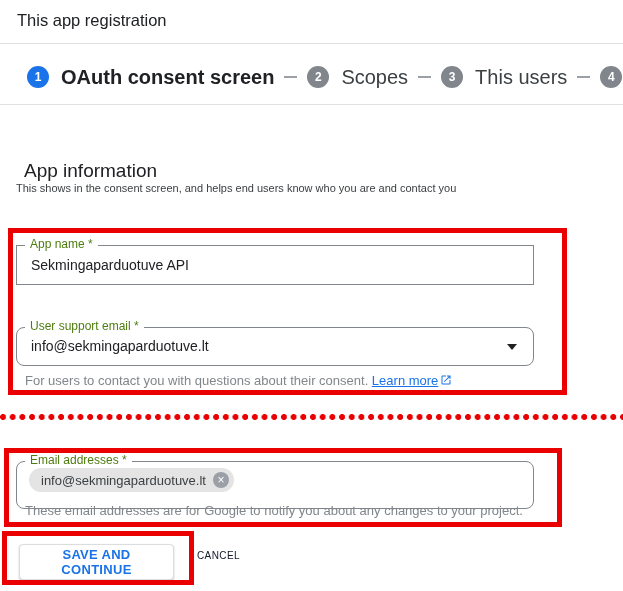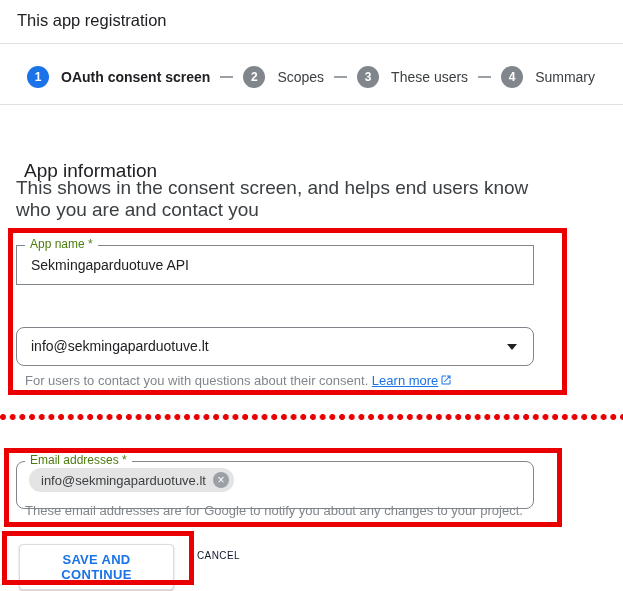--- a/index.html
+++ b/index.html
@@ -12,30 +12,30 @@
   .divider { position:absolute; left:0; width:623px; height:1px; background:#e0e0e0; }
   #divider-top { top:43px; }
   #divider-stepper { top:104px; }
 
   
   .stepper { position:absolute; left:27px; top:66px; height:22px; display:flex; align-items:center; }
   .step { display:flex; align-items:center; }
   .step-circle { width:22px; height:22px; border-radius:50%; background:#80868b; color:#fff;
                  font-size:12px; font-weight:bold; display:flex; align-items:center; justify-content:center; flex:none; }
   .step.active .step-circle { background:#1a73e8; }
-  .step-label { margin-left:12px; font-size:14px; color:#3c4043; white-space:nowrap; }
+  .step-label { margin-left:12px; font-size:20px; color:#3c4043; white-space:nowrap; }
   .step.active .step-label { font-weight:bold; color:#202124; }
   .step-sep { width:13px; height:2px; background:#9aa0a6; margin:0 10px; flex:none; }
 
   .section-heading { position:absolute; left:24px; font-weight:normal; color:#202124;margin-top:21px; }
   #app-info-heading { top:139px; font-size:19px; }
   #dev-contact-heading { top:421px; font-size:16.5px; }
 
   .section-desc { position:absolute; left:16px; top:177px; width:524px;
-                  font-size:19px; line-height:22px; color:#3c4043; }
+                  font-size:11px; line-height:22px; color:#3c4043; }
 
   
   .field { position:absolute; left:16px; width:518px; }
   .outline-box { position:absolute; inset:0; border:1px solid #80868b; border-radius:8px; background:#fff; }
   .float-label { position:absolute; left:9px; top:-8px; background:#fff; padding:0 5px;
                  font-size:12px; font-weight:500; color:#4d7c0f; line-height:15px; z-index:2; white-space:nowrap; }
   .text-input { position:absolute; inset:0; width:100%; height:100%; border:1px solid #80868b;
                 border-radius:0; padding:0 14px; font-size:14px; color:#202124; background:#fff; outline:none;
                 font-family:"Liberation Sans","DejaVu Sans",sans-serif; }
   .select-value { position:absolute; left:15px; top:0; line-height:38px; font-size:14px; color:#202124; }
@@ -62,21 +62,21 @@
   
   .annotation { position:absolute; border:5px solid #ea0000; z-index:20; pointer-events:none; }
   #annotation-app-fields { left:8px; top:228px; width:559px; height:167px; }
   #annotation-dev-fields { left:4px; top:448px; width:558px; height:79px; }
   #annotation-save { left:2px; top:531px; width:192px; height:54px; }
   .dotted-line { position:absolute; left:0; top:413px; width:623px; height:8px; z-index:20; pointer-events:none;
                  background-image:radial-gradient(circle at 3px 4px, #ea0000 2.7px, transparent 3.2px);
                  background-size:9.7px 8px; background-repeat:repeat-x; }
 
   
-  .save-btn { position:absolute; left:19px; top:544px; width:155px; height:46px; background:#fff;
+  .save-btn { position:absolute; left:19px; top:544px; width:155px; height:36px; background:#fff;
               border:1px solid #dadce0; border-radius:4px; color:#1a73e8; font-size:13px; font-weight:bold;
               letter-spacing:.3px; box-shadow:0 1px 2px rgba(60,64,67,.3); cursor:pointer;
               font-family:"Liberation Sans","DejaVu Sans",sans-serif; }
   .cancel-btn { position:absolute; left:197px; top:550px; background:none; border:none; padding:0;
                 font-size:10px; font-weight:500; letter-spacing:.4px; color:#0f172a; cursor:pointer;
                 font-family:"Liberation Sans","DejaVu Sans",sans-serif; }
 </style>
 </head>
 <body>
 
@@ -91,40 +91,41 @@
       <span class="step-label">OAuth consent screen</span>
     </div>
     <div class="step-sep"></div>
     <div class="step">
       <span class="step-circle">2</span>
       <span class="step-label">Scopes</span>
     </div>
     <div class="step-sep"></div>
     <div class="step">
       <span class="step-circle">3</span>
-      <span class="step-label">These users</span>
+      <span class="step-label">This users</span>
     </div>
     <div class="step-sep"></div>
     <div class="step">
       <span class="step-circle">4</span>
       <span class="step-label">Summary</span>
     </div>
   </div>
   <div class="divider" id="divider-stepper"></div>
 
   <div class="section-heading" id="app-info-heading">App information</div>
   <div class="section-desc">This shows in the consent screen, and helps end users know who you are and contact you</div>
 
   <div class="field" id="field-app-name">
     <span class="float-label">App name *</span>
     <input class="text-input" type="text" value="Sekmingaparduotuve API" style="">
   </div>
 
   <div class="field" id="field-support-email">
     <div class="outline-box"></div>
+    <span class="float-label">User support email *</span>
     <span class="select-value">info@sekmingaparduotuve.lt</span>
     <span class="caret-down"></span>
   </div>
   <div class="helper" id="helper-support-email">
     <span>For users to contact you with questions about their consent. </span><a href="#">Learn more</a><svg class="ext-icon" width="12" height="12" viewBox="0 0 24 24" fill="#1a73e8">
         <path d="M19 19H5V5h7V3H5a2 2 0 0 0-2 2v14a2 2 0 0 0 2 2h14c1.1 0 2-.9 2-2v-7h-2v7zM14 3v2h3.59l-9.83 9.83 1.41 1.41L19 6.41V10h2V3h-7z"></path>
       </svg>
   </div>
 
   <div class="dotted-line"></div>

